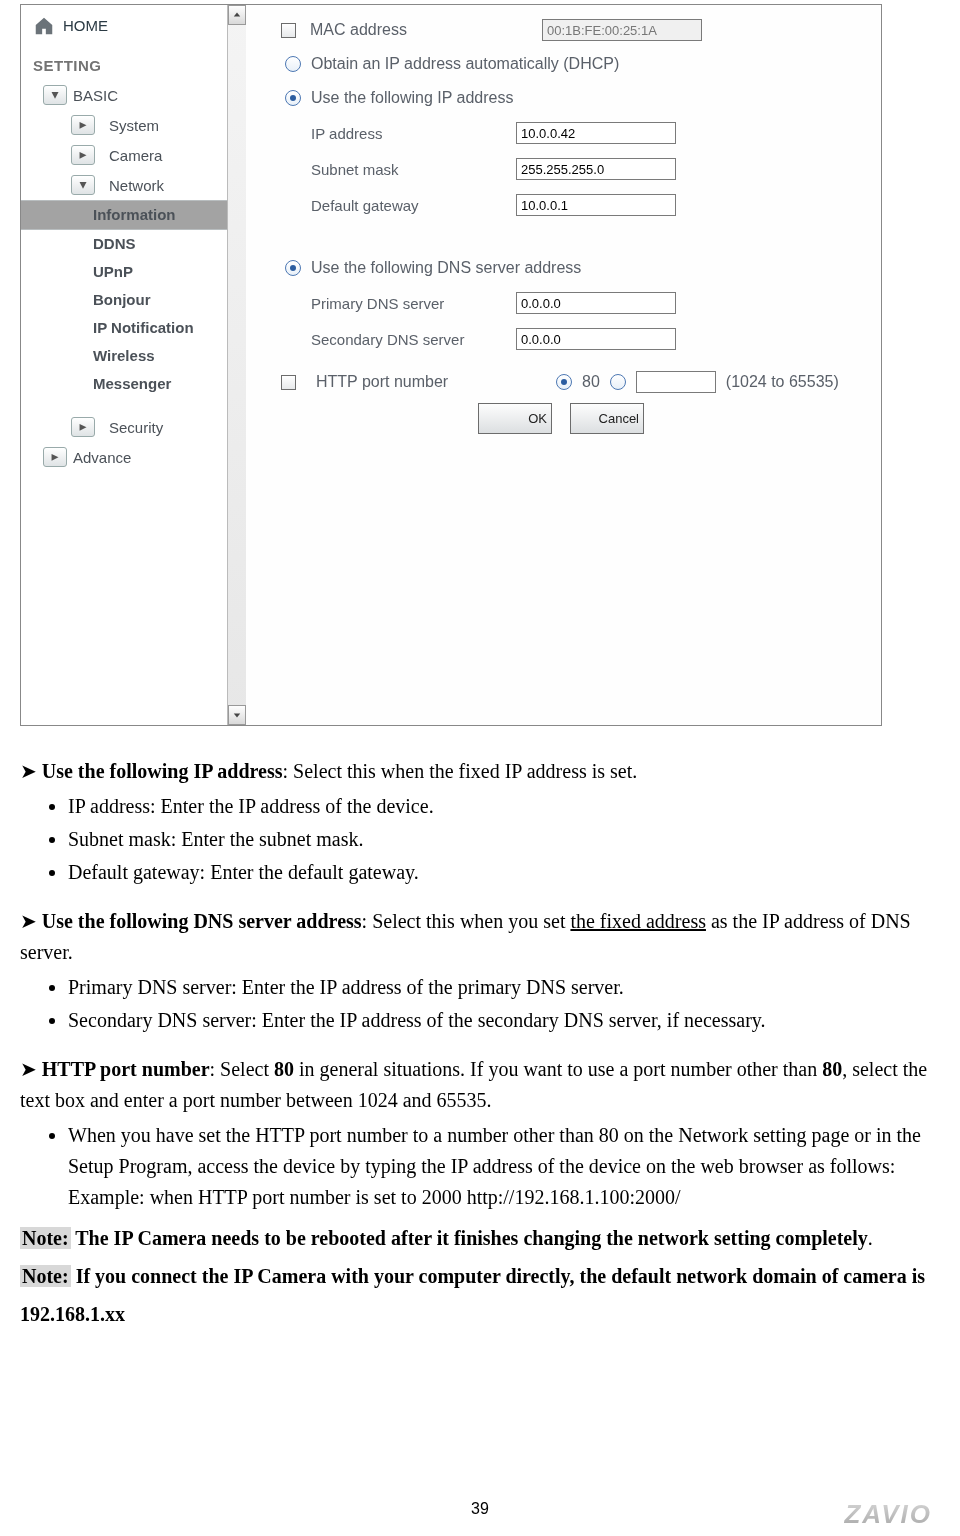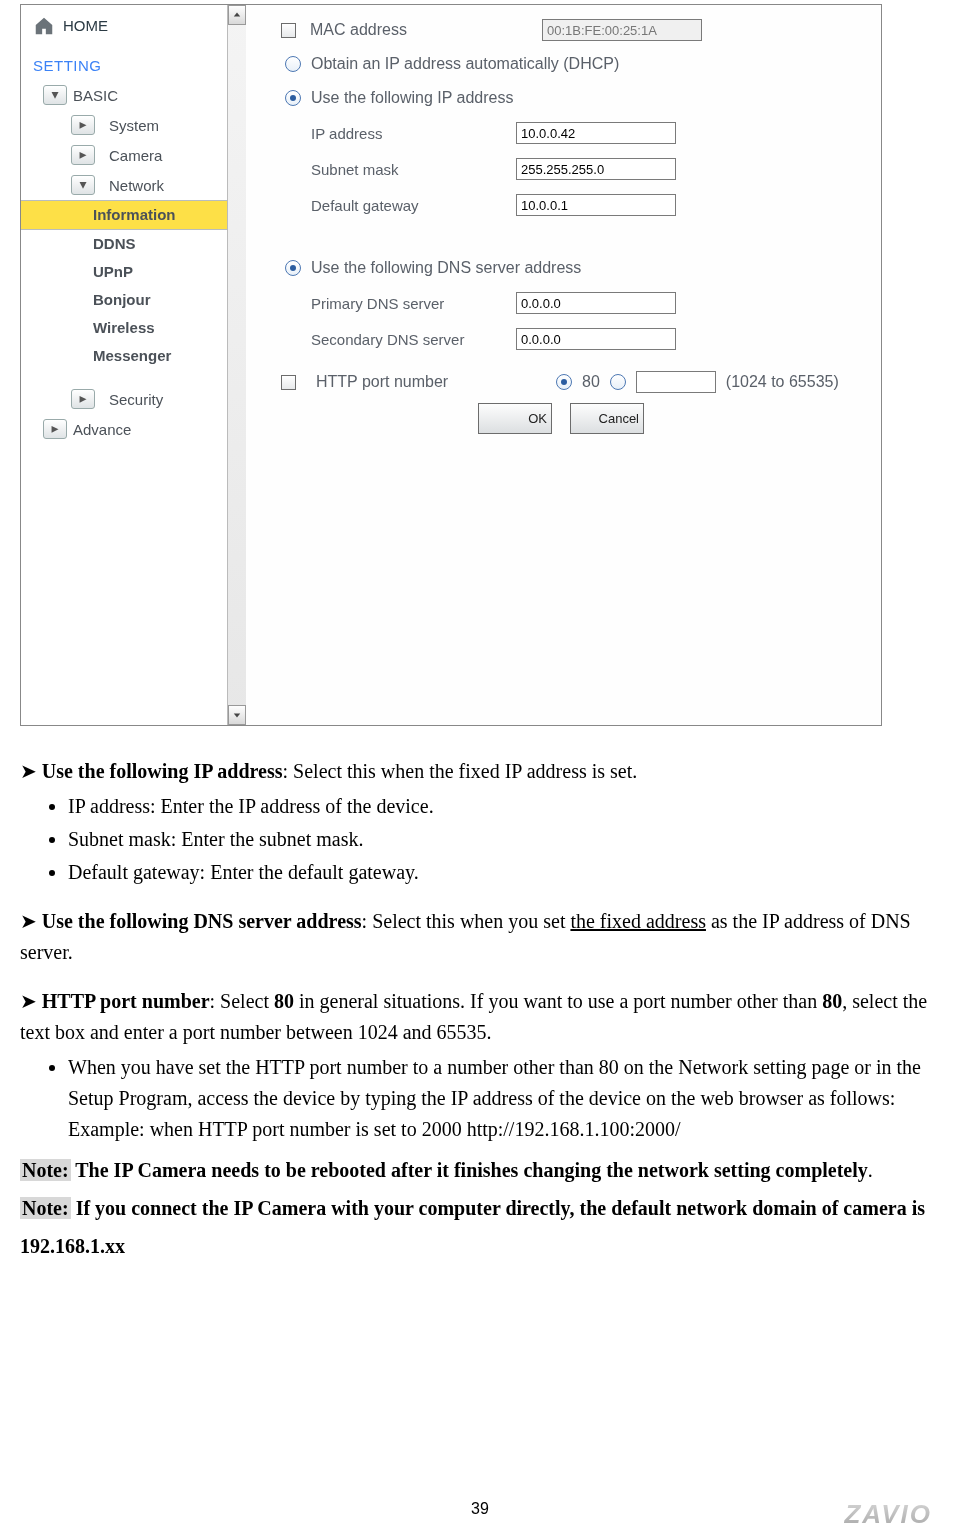--- a/index.html
+++ b/index.html
@@ -12,25 +12,25 @@
   .vscroll{position:absolute;right:0;top:0;width:18px;height:100%;background:linear-gradient(#f4f4f4,#e7e7e7);border-left:1px solid #bbb;}
   .vscroll .arrow{height:18px;border:1px solid #999;background:linear-gradient(#fefefe,#d9d9d9);display:flex;align-items:center;justify-content:center;}
   .vscroll .arrow svg{width:8px;height:8px;fill:#444}
   .vscroll .track{flex:1}
   
   .nav{font:15px Verdana,sans-serif;color:#4b5158;}
   .nav .row{display:flex;align-items:center;height:30px;}
   .nav .toggle{width:22px;height:18px;margin:0 6px 0 0;display:inline-block;border:1px solid #9aa;background:linear-gradient(#fff,#dfe3e5);border-radius:3px;text-align:center;line-height:16px;font-size:14px;color:#555}
   .nav .home{padding:10px 0 6px 12px;display:flex;align-items:center;gap:8px;font-weight:normal;color:#2b3a44}
   .nav .home .homeicon{width:22px;height:20px;display:inline-block}
-  .nav .section{padding:16px 0 6px 12px;font-weight:400;color:#3b82f6;letter-spacing:.5px}
+  .nav .section{padding:16px 0 6px 12px;font-weight:700;color:#737373;letter-spacing:.5px}
   .nav .item{padding-left:22px}
   .nav .sub{padding-left:50px;display:flex;align-items:center;gap:8px}
   .nav .leaf{padding-left:72px;height:28px;line-height:28px;font-weight:600}
-  .nav .selected{background:#fde047;border-top:1px solid #b8bdbf;border-bottom:1px solid #b8bdbf}
+  .nav .selected{background:#a3a3a3;border-top:1px solid #b8bdbf;border-bottom:1px solid #b8bdbf}
   
   .form{font:15px Arial,sans-serif;color:#5a6069}
   .form .row{display:flex;align-items:center;height:36px}
   .form .lbl{width:205px;padding-left:2px}
   .form .radio-row{display:flex;align-items:center;gap:10px;height:34px;font-size:16px}
   .form .section-lbl{color:#5a6069;font-size:16px;padding:4px 0 6px 0;display:flex;align-items:center;gap:12px}
   .win-input{height:22px;border:1px solid #7a7a7a;background:#fff;font:13px Arial;color:#000;padding:0 4px;width:160px;box-sizing:border-box}
   .win-input.readonly{background:#f0f0f0;color:#777}
   .radio{width:14px;height:14px;border:1px solid #4d78b3;border-radius:50%;display:inline-flex;align-items:center;justify-content:center;background:linear-gradient(#fff,#e8f0f8)}
   .radio.checked::after{content:"";width:6px;height:6px;background:#2b5da0;border-radius:50%}
@@ -81,20 +81,21 @@
             <span>Camera</span>
           </div>
         <div class="row sub">
             <span class="toggle">▾</span>
             <span>Network</span>
           </div>
         <div class="leaf selected">Information</div>
         <div class="leaf">DDNS</div>
         <div class="leaf">UPnP</div>
         <div class="leaf">Bonjour</div>
+        <div class="leaf">IP Notification</div>
         <div class="leaf">Wireless</div>
         <div class="leaf">Messenger</div>
         <div style="height:14px"></div>
         <div class="row sub">
             <span class="toggle">▸</span>
             <span>Security</span>
           </div>
         <div class="row item">
             <span class="toggle">▸</span>
             <span>Advance</span>
@@ -173,20 +174,24 @@
 
   <div class="doc">
     <span class="hd">➤ <b>Use the following IP address</b><span>: Select this when the fixed IP address is set.</span></span>
     <ul class="sub">
       <li>IP address: Enter the IP address of the device.</li>
       <li>Subnet mask: Enter the subnet mask.</li>
       <li>Default gateway: Enter the default gateway.</li>
     </ul>
 
     <span class="hd">➤ <b>Use the following DNS server address</b><span>: Select this when you set </span><u>the fixed address</u><span> as the IP address of DNS server.</span></span>
+    <ul class="sub">
+      <li>Primary DNS server: Enter the IP address of the primary DNS server.</li>
+      <li>Secondary DNS server: Enter the IP address of the secondary DNS server, if necessary.</li>
+    </ul>
 
     <span class="hd">➤ <b>HTTP port number</b><span>: Select </span><b>80</b><span> in general situations. If you want to use a port number other than </span><b>80</b><span>, select the text box and enter a port number between 1024 and 65535.</span></span>
     <ul class="sub">
       <li>When you have set the HTTP port number to a number other than 80 on the Network setting page or in the Setup Program, access the device by typing the IP address of the device on the web browser as follows: Example: when HTTP port number is set to 2000 http://192.168.1.100:2000/</li>
     </ul>
 
     <div style="margin-top:6px;line-height:1.9"><b><span class="note">Note:</span><span> The IP Camera needs to be rebooted after it finishes changing the network setting completely</span></b>.</div>
     <div style="line-height:1.9"><b><span class="note">Note:</span><span> If you connect the IP Camera with your computer directly, the default network domain of camera is 192.168.1.xx</span></b></div>
   </div>
 

